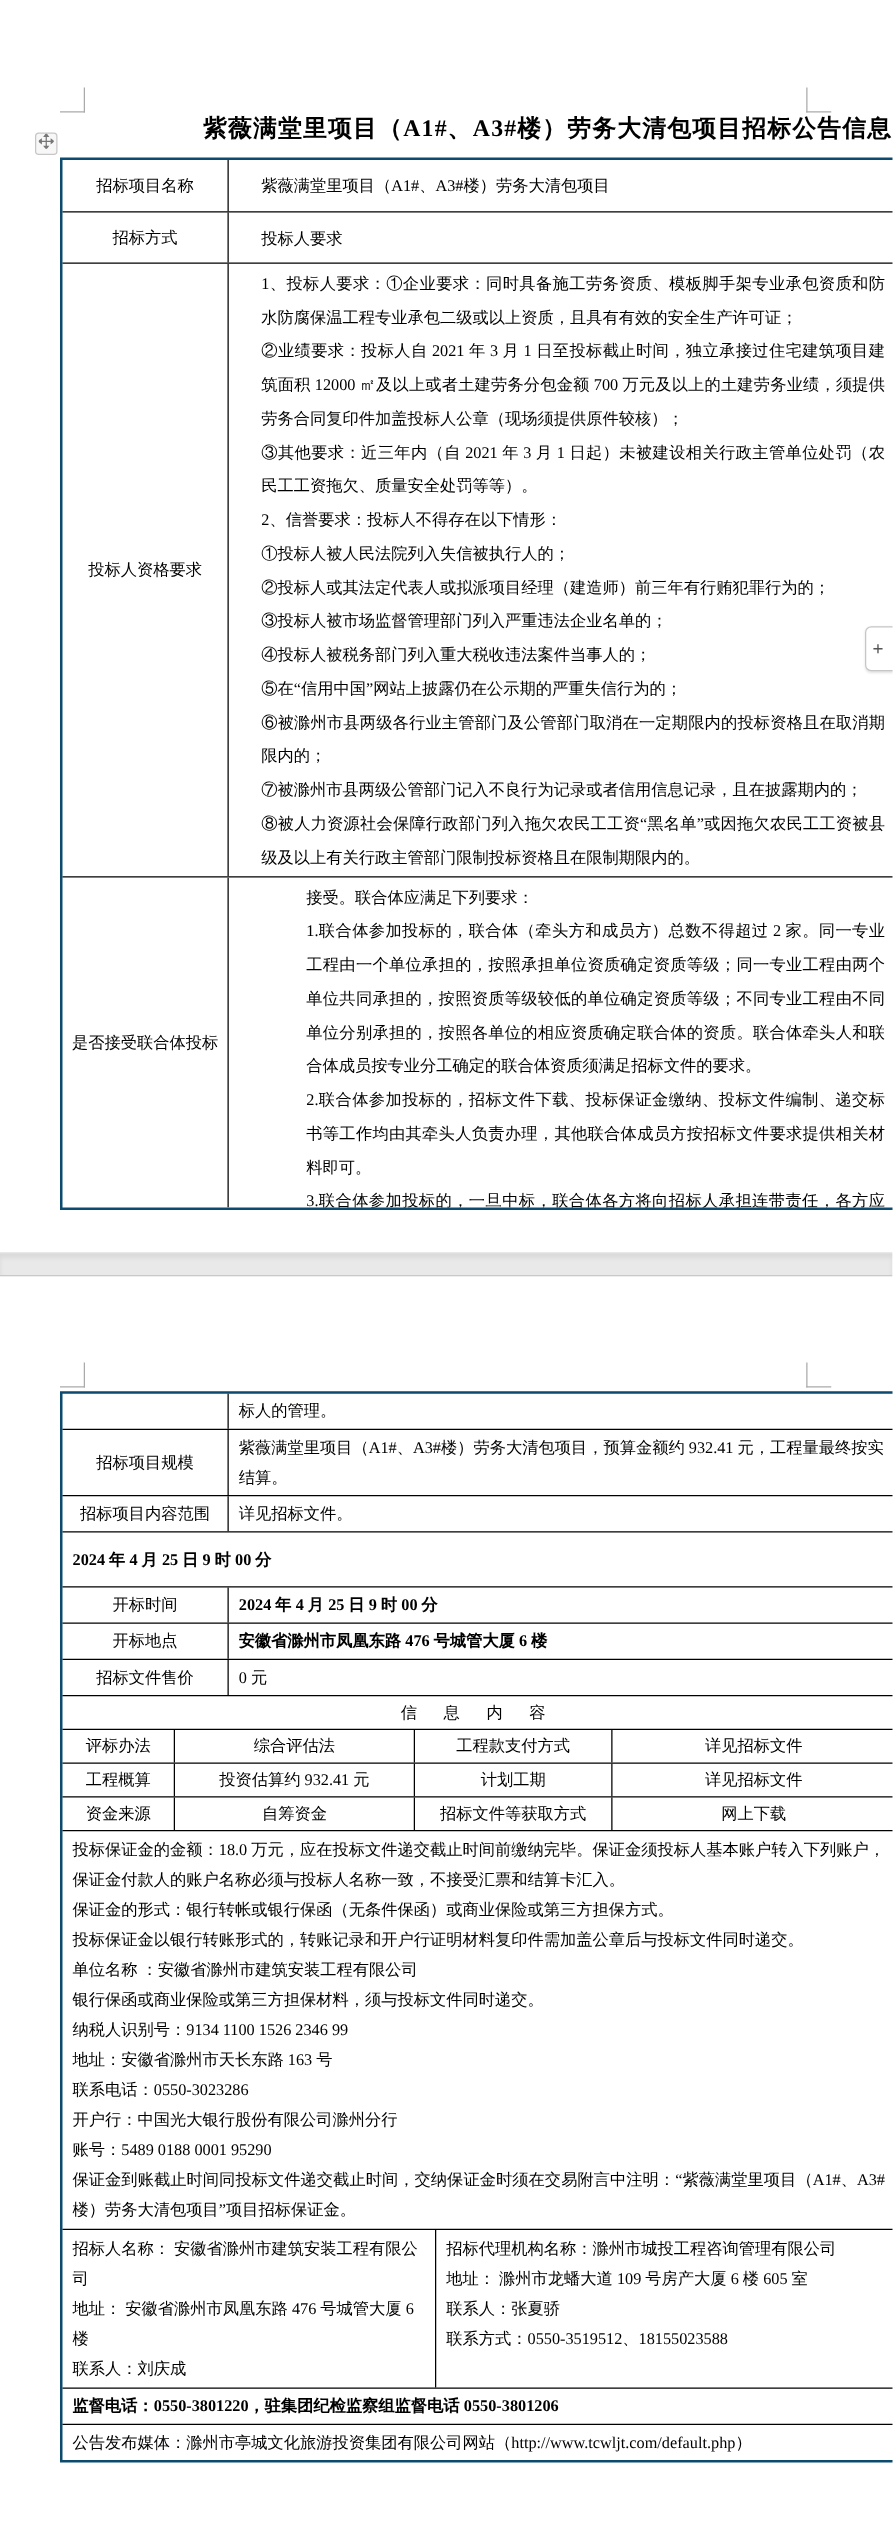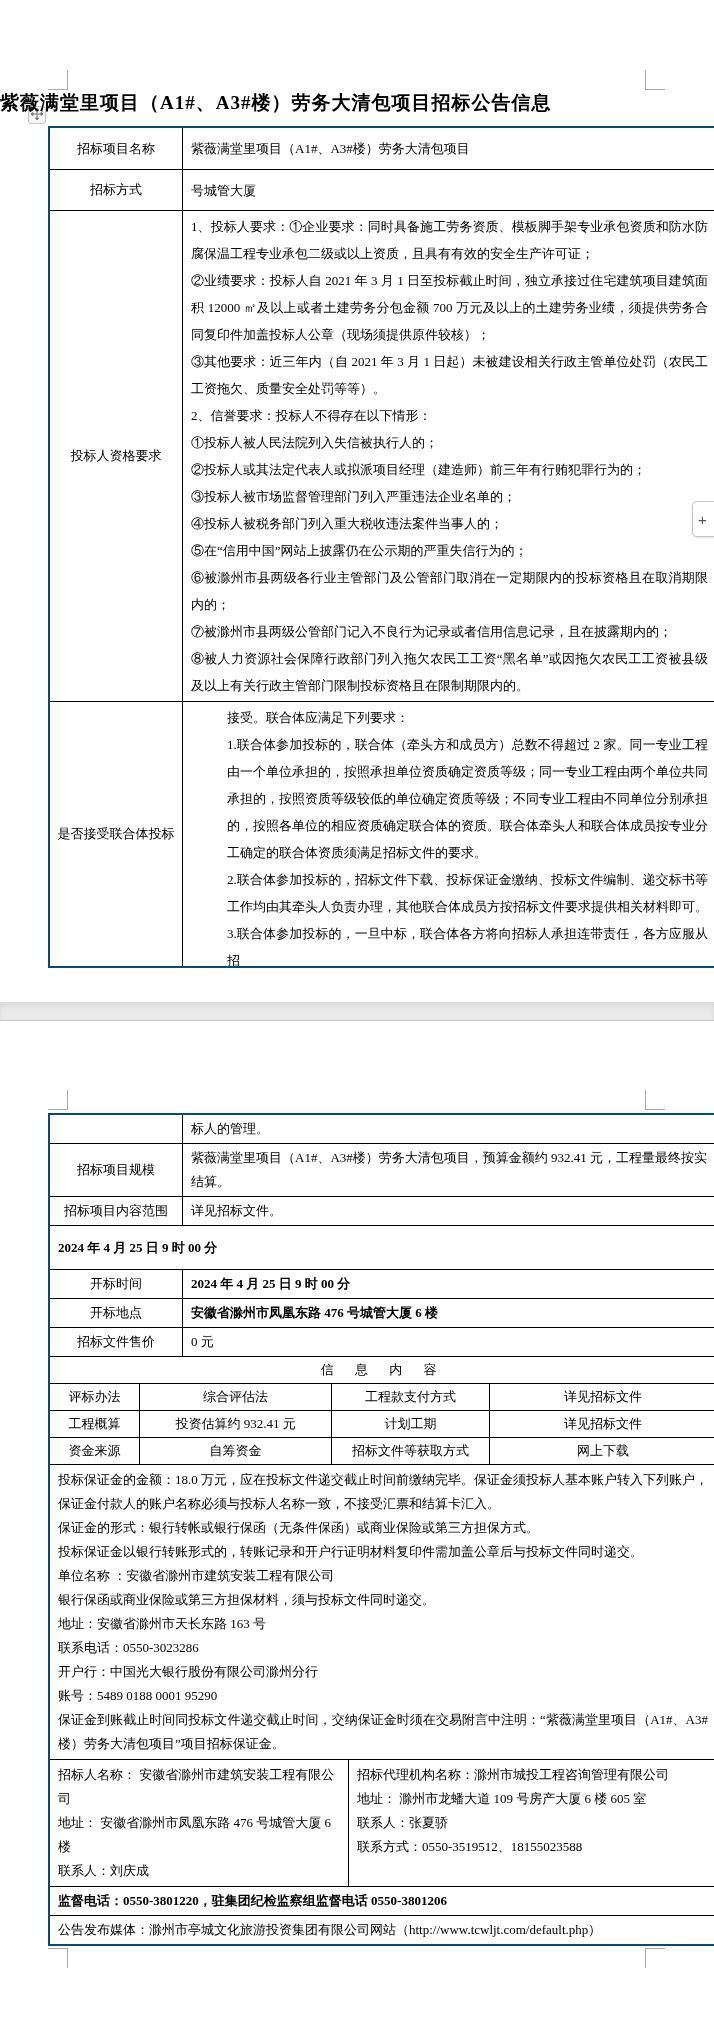--- a/index.html
+++ b/index.html
@@ -2,21 +2,21 @@
 <html><head>
 <meta charset="utf-8">
 <style>
   html,body{margin:0;padding:0;}
   body{
     width:714px;height:2031px;position:relative;background:#ffffff;
     font-family:"Liberation Serif","DejaVu Serif",serif;color:#000;
     overflow:hidden;
   }
   .doc-title{
-    position:absolute;left:0;top:90px;width:714px;text-align:left;
+    position:absolute;left:0;top:90px;width:714px;text-align:right;
     font-size:19px;font-weight:bold;letter-spacing:1px;
   }
   
   .page-sep{
     position:absolute;left:0;top:1002px;width:714px;height:17px;
     background:#e9e9e9;border-top:1px solid #dcdcdc;border-bottom:1px solid #c9c9c9;
     box-shadow:inset 0 3px 4px rgba(0,0,0,0.07);
   }
   
   .mk{position:absolute;width:20px;height:20px;box-sizing:border-box;}
@@ -35,21 +35,21 @@
   .cell:first-child{border-left:none;}
   .lab{
     width:132px;flex:none;display:flex;align-items:center;justify-content:center;
     text-align:center;padding:2px 3px;line-height:20px;
   }
   .val{flex:1;display:flex;flex-direction:column;justify-content:center;}
   .b{font-weight:bold;}
   p{margin:0;}
   
   #tbl-p1{top:126px;}
-  #tbl-p1 .val p{line-height:27px;text-align:justify;}
+  #tbl-p1 .val p{line-height:27px;text-align:justify;margin-left:18px;}
   .h41{min-height:41px;}
   .r-qual{height:491px;overflow:hidden;}
   .r-cons{height:265px;overflow:hidden;}
   
   #tbl-p2{top:1113px;}
   #tbl-p2 .val p{line-height:24px;}
   .r-cont{min-height:24px;}
   .r-cont .val{justify-content:flex-start;}
   .r24{min-height:26px;}
   .r-deadline{min-height:44px;}
@@ -113,21 +113,21 @@
   <div class="row h41">
     <div class="cell lab">招标项目名称</div>
     <div class="cell val">
       <p>紫薇满堂里项目（A1#、A3#楼）劳务大清包项目</p>
     </div>
   </div>
 
   <div class="row h41">
     <div class="cell lab">招标方式</div>
     <div class="cell val">
-      <p>号城管大厦</p>
+      <p>投标人要求</p>
     </div>
   </div>
 
   <div class="row r-qual">
     <div class="cell lab">投标人资格要求</div>
     <div class="cell val" style="justify-content:flex-start;">
       <p>1、投标人要求：①企业要求：同时具备施工劳务资质、模板脚手架专业承包资质和防水防腐保温工程专业承包二级或以上资质，且具有有效的安全生产许可证；</p>
       <p>②业绩要求：投标人自 2021 年 3 月 1 日至投标截止时间，独立承接过住宅建筑项目建筑面积 12000 ㎡及以上或者土建劳务分包金额 700 万元及以上的土建劳务业绩，须提供劳务合同复印件加盖投标人公章（现场须提供原件较核）；</p>
       <p>③其他要求：近三年内（自 2021 年 3 月 1 日起）未被建设相关行政主管单位处罚（农民工工资拖欠、质量安全处罚等等）。</p>
       <p>2、信誉要求：投标人不得存在以下情形：</p>
@@ -239,20 +239,21 @@
     <div class="cell gcell gc4">网上下载</div>
   </div>
 
   <div class="row">
     <div class="cell deposit">
       <p>投标保证金的金额：18.0 万元，应在投标文件递交截止时间前缴纳完毕。保证金须投标人基本账户转入下列账户，保证金付款人的账户名称必须与投标人名称一致，不接受汇票和结算卡汇入。</p>
       <p>保证金的形式：银行转帐或银行保函（无条件保函）或商业保险或第三方担保方式。</p>
       <p>投标保证金以银行转账形式的，转账记录和开户行证明材料复印件需加盖公章后与投标文件同时递交。</p>
       <p>单位名称 ：安徽省滁州市建筑安装工程有限公司</p>
       <p>银行保函或商业保险或第三方担保材料，须与投标文件同时递交。</p>
+      <p>纳税人识别号：9134 1100 1526 2346 99</p>
       <p>地址：安徽省滁州市天长东路 163 号</p>
       <p>联系电话：0550-3023286</p>
       <p>开户行：中国光大银行股份有限公司滁州分行</p>
       <p>账号：5489 0188 0001 95290</p>
       <p>保证金到账截止时间同投标文件递交截止时间，交纳保证金时须在交易附言中注明：“紫薇满堂里项目（A1#、A3#楼）劳务大清包项目”项目招标保证金。</p>
     </div>
   </div>
 
   <div class="row">
     <div class="cell contact-col">

